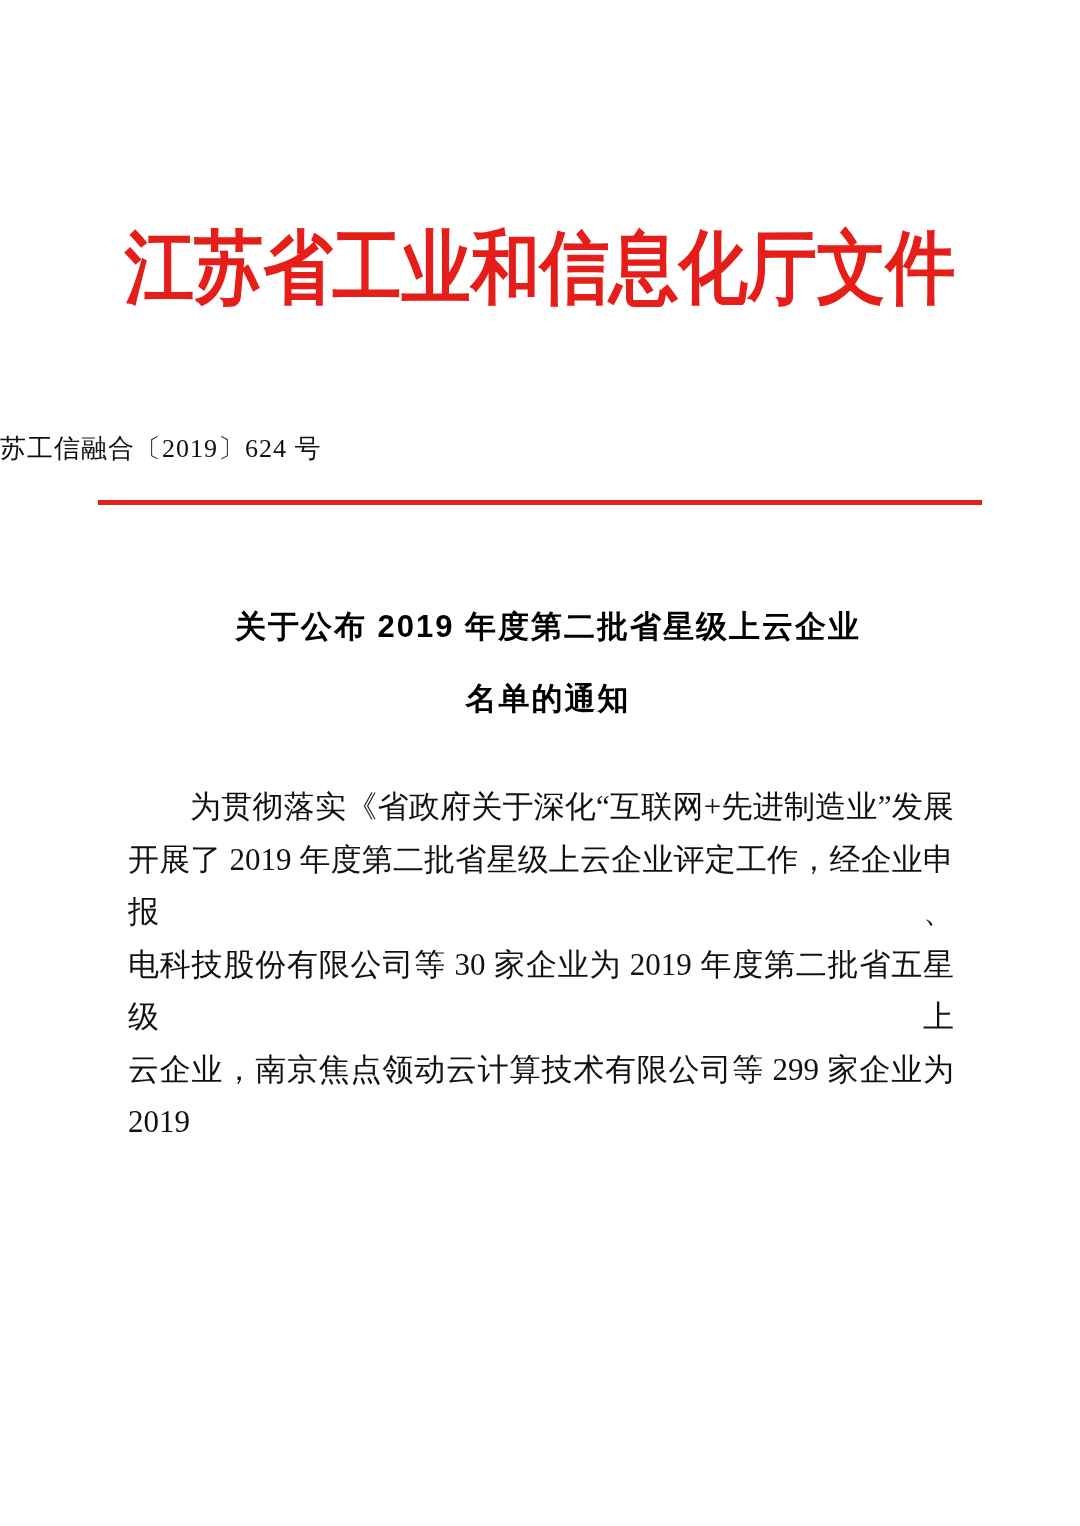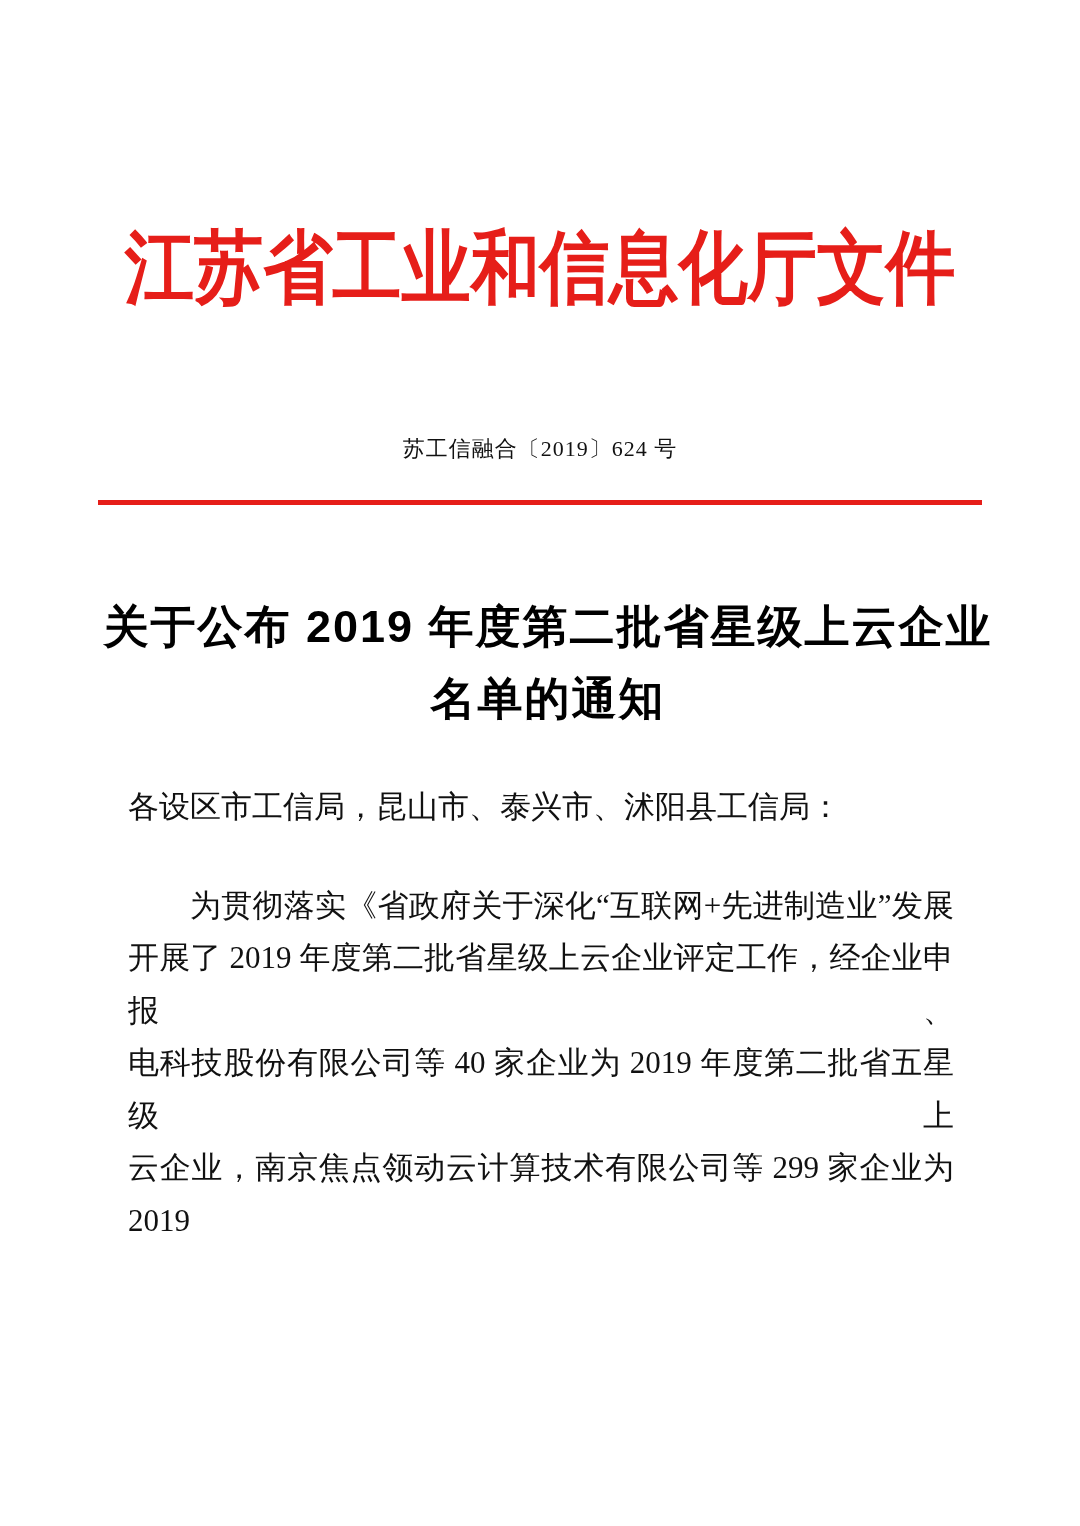--- a/index.html
+++ b/index.html
@@ -25,40 +25,39 @@
     color: #e61e19;
     white-space: nowrap;
     transform: scaleX(0.865);
     transform-origin: center;
     font-family: "Liberation Serif", "DejaVu Serif", serif;
   }
 
   
   .doc-number {
     margin-top: 126px;
-    font-size: 22px;
+    font-size: 26px;
     line-height: 30px;
-    text-align: center;
     color: #111111;
     letter-spacing: 1px;
   }
 
   
   .red-rule {
     width: 884px;
     height: 5px;
     margin: 36px auto 0 auto;
     background: #e61e19;
     border: none;
   }
 
   
   .doc-title {
     margin: 86px 0 0 16px;
-    font-size: 45px;
+    font-size: 31px;
     line-height: 72px;
     font-weight: bold;
     text-align: center;
     color: #000000;
     font-family: "Liberation Sans", "DejaVu Sans", sans-serif;
     letter-spacing: 2px;
   }
 
   
   .body-block {
@@ -94,23 +93,22 @@
   <div class="doc-number">苏工信融合〔2019〕624 号</div>
 
   <hr class="red-rule">
 
   <h2 class="doc-title">
     <span>关于公布 2019 年度第二批省星级上云企业</span><br>
     <span>名单的通知</span>
   </h2>
 
   <div class="body-block">
-    <div class="salutation">各设区市工信局，昆山市、泰兴市、沭阳县工信局：</div>
 
     <div class="para">
         <div class="para-line">为贯彻落实《省政府关于深化“互联网+先进制造业”发展</div>
         <div class="para-line">开展了 2019 年度第二批省星级上云企业评定工作，经企业申报、</div>
-        <div class="para-line">电科技股份有限公司等 40 家企业为 2019 年度第二批省五星级上</div>
+        <div class="para-line">电科技股份有限公司等 30 家企业为 2019 年度第二批省五星级上</div>
         <div class="para-line">云企业，南京焦点领动云计算技术有限公司等 299 家企业为 2019</div>
       </div>
   </div>
 
 </div>
 
 </body></html>

